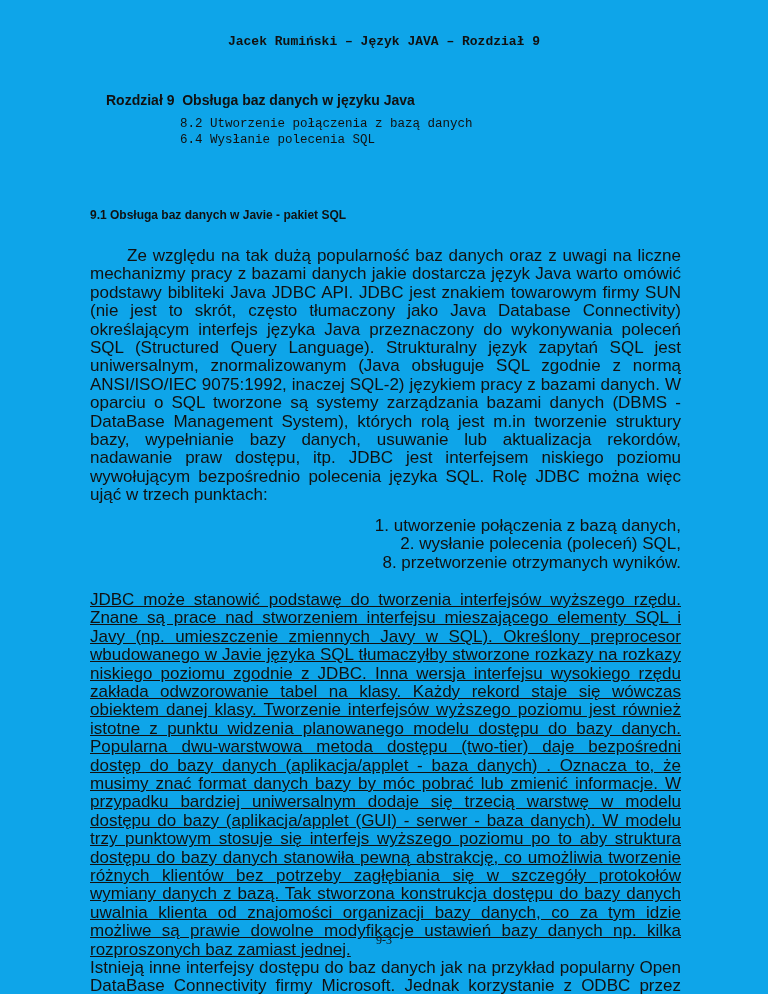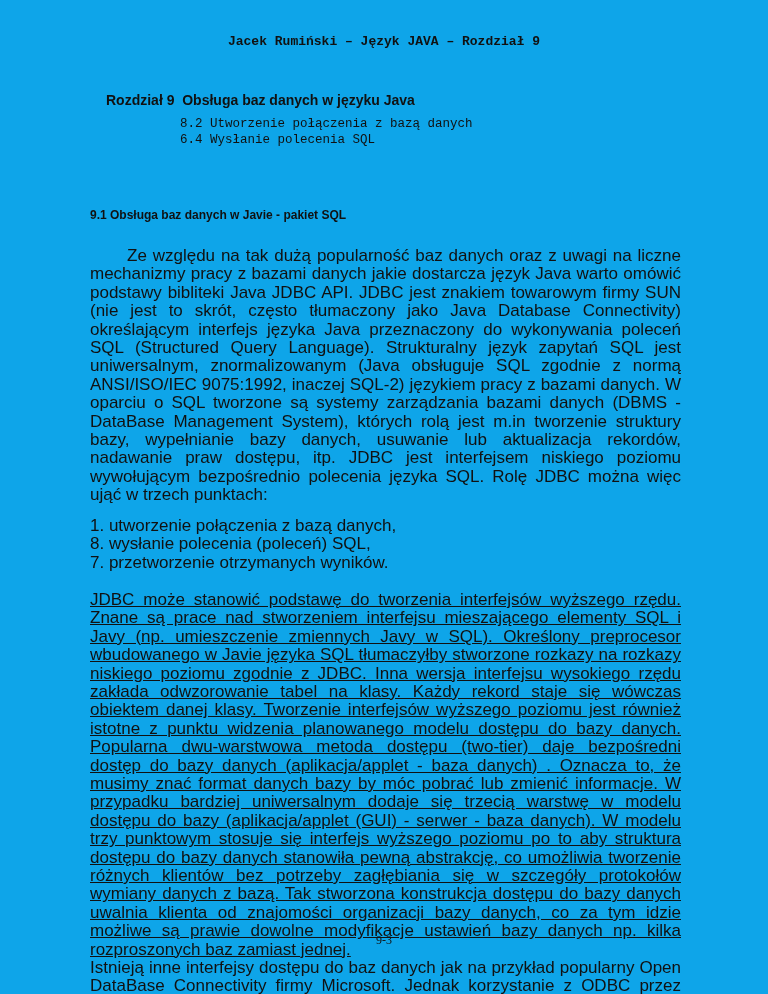--- a/index.html
+++ b/index.html
@@ -72,21 +72,21 @@
   }
   .para {
     margin: 0 0 0 0;
   }
   .para.first {
     text-indent: 37px;
     margin-bottom: 12px;
   }
   .numbered-list {
     margin: 0 0 19px 0;
-    text-align: left;
+    text-align: right;
   }
   .para.block2 {
     margin-bottom: 0;
     text-decoration: underline;
   }
   .para.block3 {
     margin-top: 0;
   }
   .page-number {
     position: absolute;
@@ -114,22 +114,22 @@
   </div>
 
   <h2 class="section-heading">9.1 Obsługa baz danych w Javie - pakiet SQL</h2>
 
   <div class="body-content">
 
     <p class="para first">Ze względu na tak dużą popularność baz danych oraz z uwagi na liczne mechanizmy pracy z bazami danych jakie dostarcza język Java warto omówić podstawy bibliteki Java JDBC API. JDBC jest znakiem towarowym firmy SUN (nie jest to skrót, często tłumaczony jako Java Database Connectivity) określającym interfejs  języka Java przeznaczony do wykonywania poleceń SQL (Structured Query Language). Strukturalny język zapytań SQL jest uniwersalnym, znormalizowanym (Java obsługuje SQL zgodnie z normą ANSI/ISO/IEC 9075:1992, inaczej SQL-2) językiem pracy z bazami danych. W oparciu o SQL tworzone są systemy zarządzania bazami danych (DBMS - DataBase Management System), których rolą jest m.in tworzenie struktury bazy, wypełnianie bazy danych, usuwanie lub aktualizacja rekordów, nadawanie praw dostępu, itp. JDBC jest interfejsem niskiego poziomu wywołującym bezpośrednio polecenia języka SQL. Rolę JDBC można więc ująć w trzech punktach:</p>
 
     <div class="numbered-list">
       <div class="list-line">1. utworzenie połączenia z bazą danych,</div>
-      <div class="list-line">8. wysłanie polecenia (poleceń) SQL,</div>
-      <div class="list-line">7. przetworzenie otrzymanych wyników.</div>
+      <div class="list-line">2. wysłanie polecenia (poleceń) SQL,</div>
+      <div class="list-line">8. przetworzenie otrzymanych wyników.</div>
     </div>
 
     <p class="para block2">JDBC może stanowić podstawę do tworzenia interfejsów wyższego rzędu. Znane są prace nad stworzeniem interfejsu mieszającego elementy SQL i Javy (np. umieszczenie zmiennych Javy w SQL). Określony preprocesor wbudowanego w Javie języka SQL tłumaczyłby stworzone rozkazy na rozkazy niskiego poziomu zgodnie z JDBC. Inna wersja interfejsu wysokiego rzędu zakłada odwzorowanie tabel na klasy. Każdy rekord staje się wówczas obiektem danej klasy. Tworzenie interfejsów wyższego poziomu jest również istotne z punktu widzenia planowanego modelu dostępu do bazy danych. Popularna dwu-warstwowa metoda dostępu (two-tier) daje bezpośredni dostęp do bazy danych (aplikacja/applet - baza danych) . Oznacza to, że musimy znać format danych bazy by móc pobrać lub zmienić informacje. W przypadku bardziej uniwersalnym dodaje się trzecią warstwę w modelu dostępu do bazy (aplikacja/applet (GUI) - serwer - baza danych). W modelu trzy punktowym stosuje się interfejs wyższego poziomu po to aby struktura dostępu do bazy danych stanowiła pewną abstrakcję, co umożliwia tworzenie różnych klientów bez potrzeby zagłębiania się w szczegóły protokołów wymiany danych z bazą. Tak stworzona konstrukcja dostępu do bazy danych uwalnia klienta od znajomości organizacji bazy danych, co za tym idzie możliwe są prawie dowolne modyfikacje ustawień bazy danych np. kilka rozproszonych baz zamiast jednej.</p>
 
     <p class="para block3">Istnieją inne interfejsy dostępu do baz danych jak na przykład popularny Open DataBase Connectivity firmy Microsoft. Jednak korzystanie z ODBC przez programy Javy nie stanowi dobrego rozwiązania ponieważ:</p>
 
   </div>
 
   <div class="page-number">9-3</div>
 

